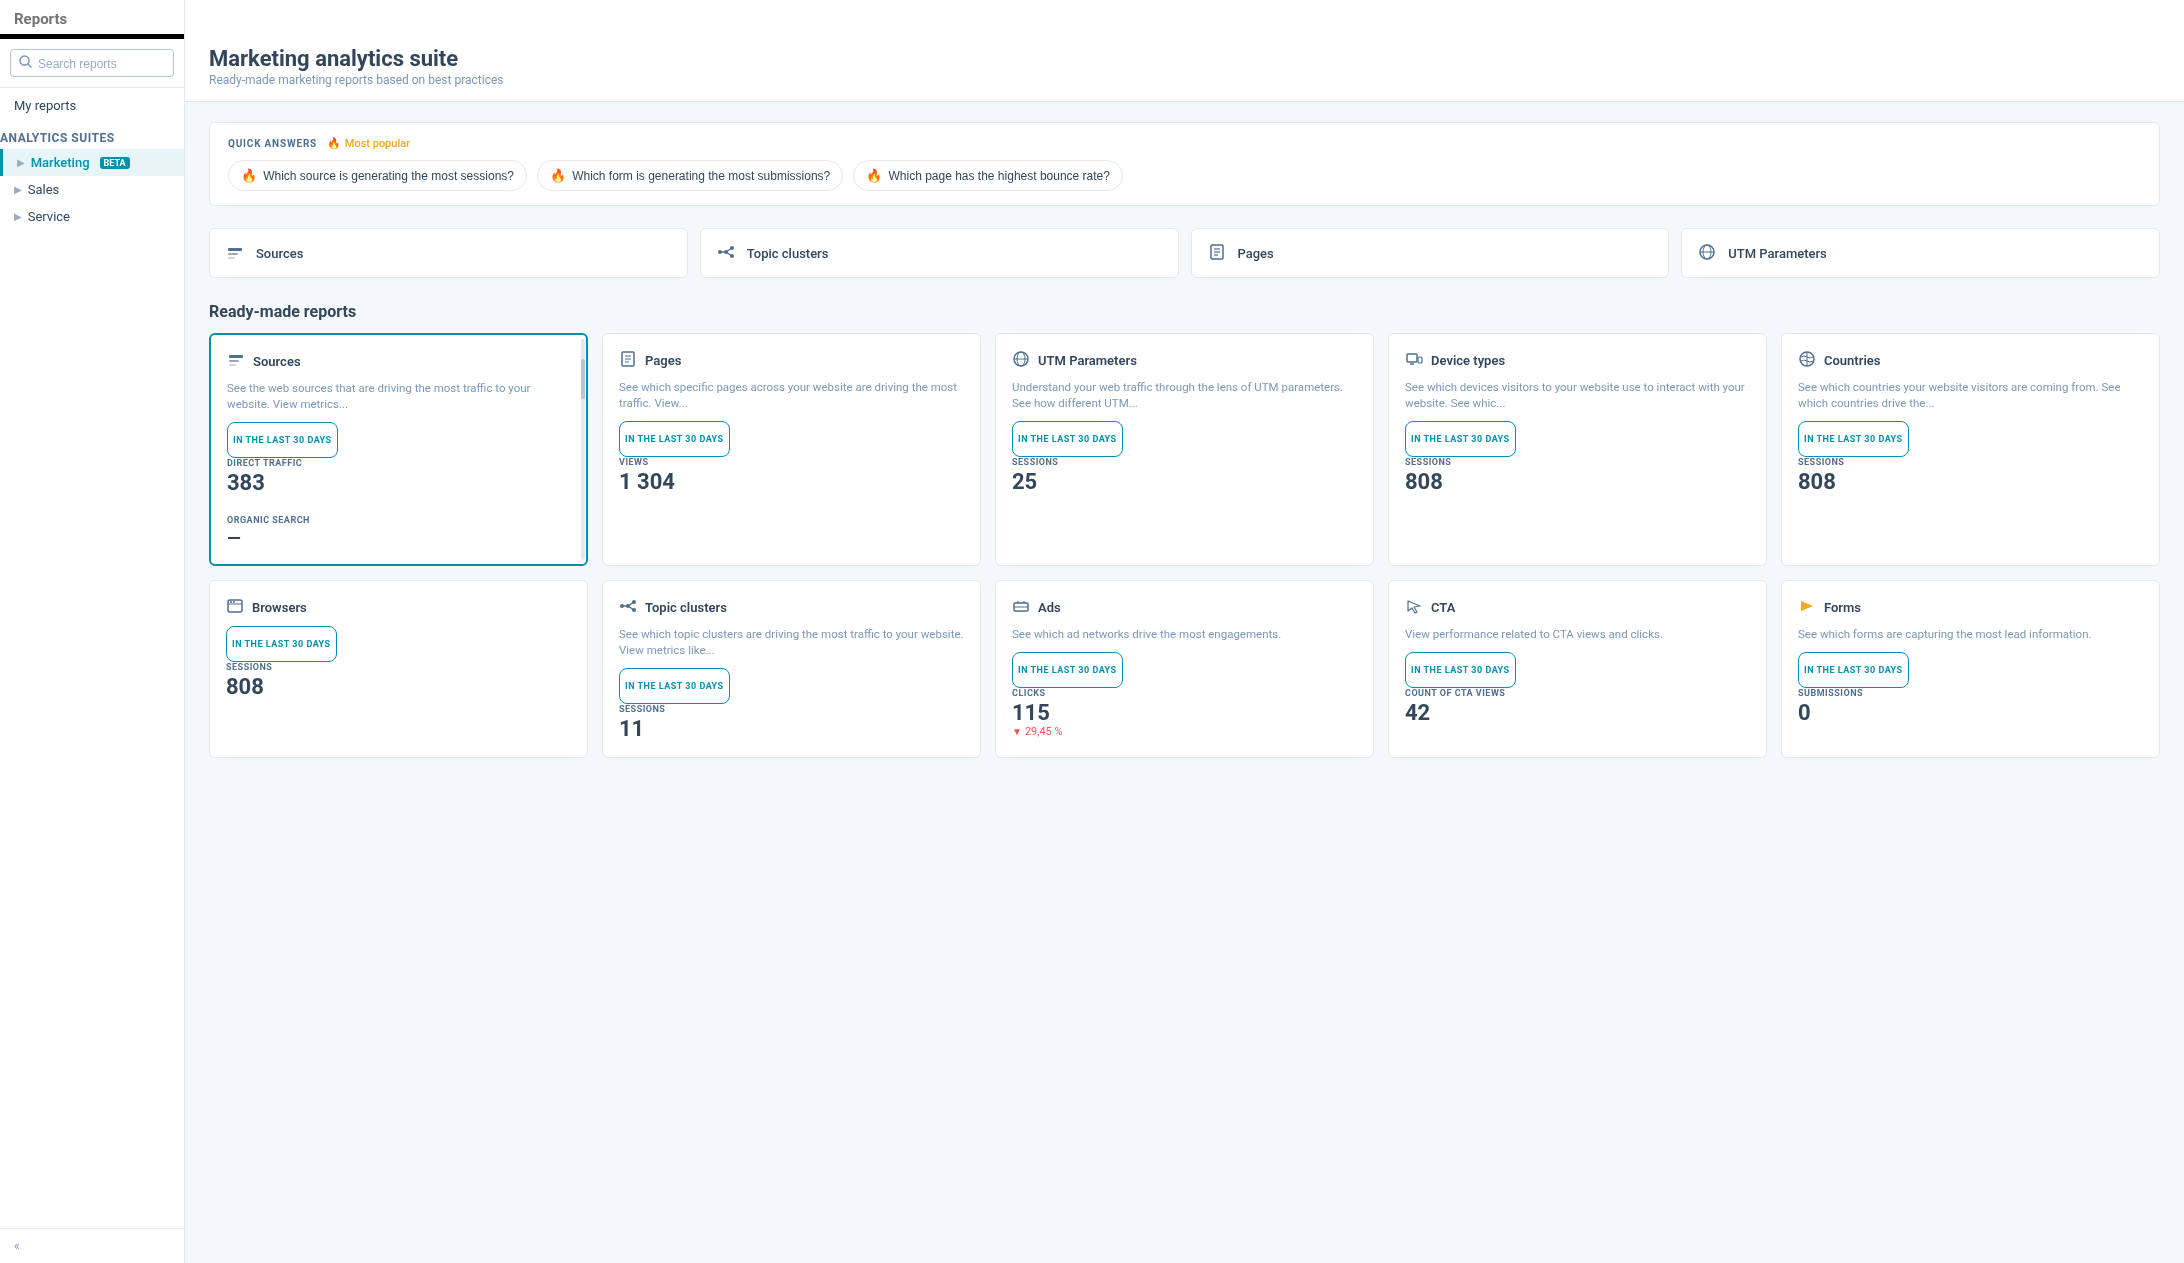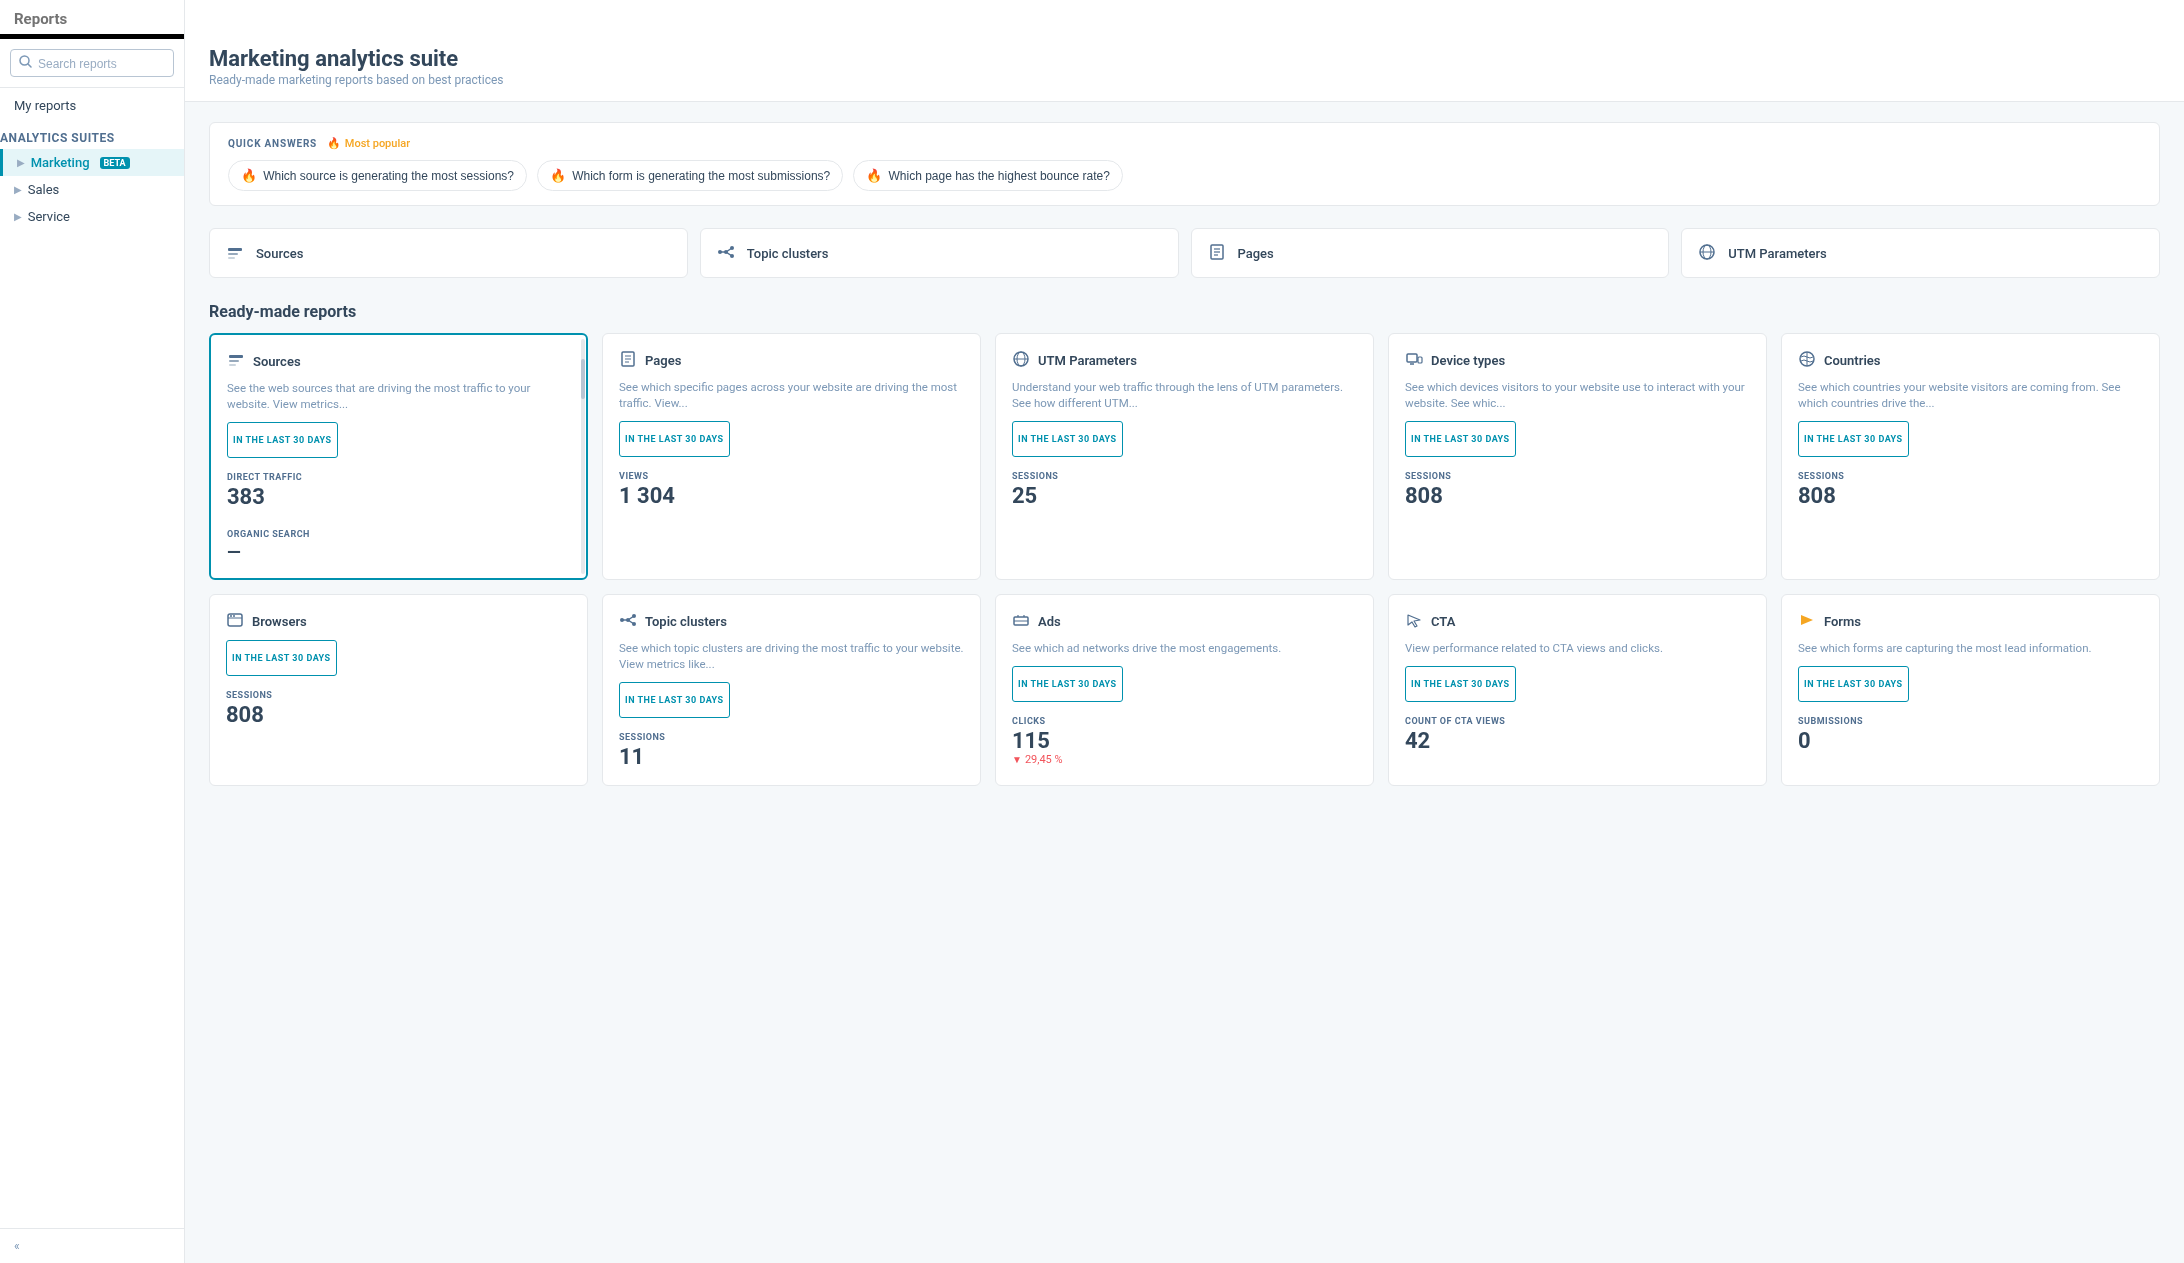--- a/index.html
+++ b/index.html
@@ -52,21 +52,21 @@
     .rv-icon { width: 20px; height: 20px; flex-shrink: 0; }
     .rv-label { font-size: 13px; font-weight: 500; color: #33475b; }
     
     
     .reports-grid { display: grid; grid-template-columns: repeat(5, 1fr); gap: 14px; }
     .report-card { background: #fff; border: 1px solid #e5e8eb; border-radius: 6px; padding: 16px; cursor: pointer; position: relative; overflow: hidden; }
     .report-card.highlighted { border: 2px solid #0091ae; }
     .report-card-header { display: flex; align-items: center; gap: 8px; margin-bottom: 8px; }
     .report-card-title { font-size: 13px; font-weight: 600; color: #33475b; }
     .report-card-desc { font-size: 11.5px; color: #7c98b6; line-height: 1.4; margin-bottom: 10px; }
-    .in-last-badge { display: inline-block; font-size: 9px; font-weight: 700; text-transform: uppercase; letter-spacing: 0.5px; color: #0091ae; border: 1px solid #0091ae; border-radius: 3px; padding: 12px 5px; margin-bottom: 14px; }
+    .in-last-badge { display: inline-block; font-size: 9px; font-weight: 700; text-transform: uppercase; letter-spacing: 0.5px; color: #0091ae; border: 1px solid #0091ae; border-radius: 8px; padding: 12px 5px; }
     .report-card-metrics { display: flex; flex-direction: column; gap: 20px; }
     .metric-block { }
     .metric-label { font-size: 9px; font-weight: 700; text-transform: uppercase; letter-spacing: 0.5px; color: #516f90; margin-bottom: 2px; }
     .metric-value { font-size: 22px; font-weight: 700; color: #33475b; }
     .metric-value.dash { font-size: 18px; }
     .metric-change { display: flex; align-items: center; gap: 3px; font-size: 11px; color: #f2545b; }
     .down-arrow { color: #f2545b; font-size: 10px; }
     
     .card-scroll-indicator { position: absolute; right: 0; top: 0; bottom: 0; width: 6px; display: flex; flex-direction: column; align-items: center; padding: 4px 1px; }
     .scroll-track { width: 4px; height: 100%; background: #e5e8eb; border-radius: 2px; position: relative; }

